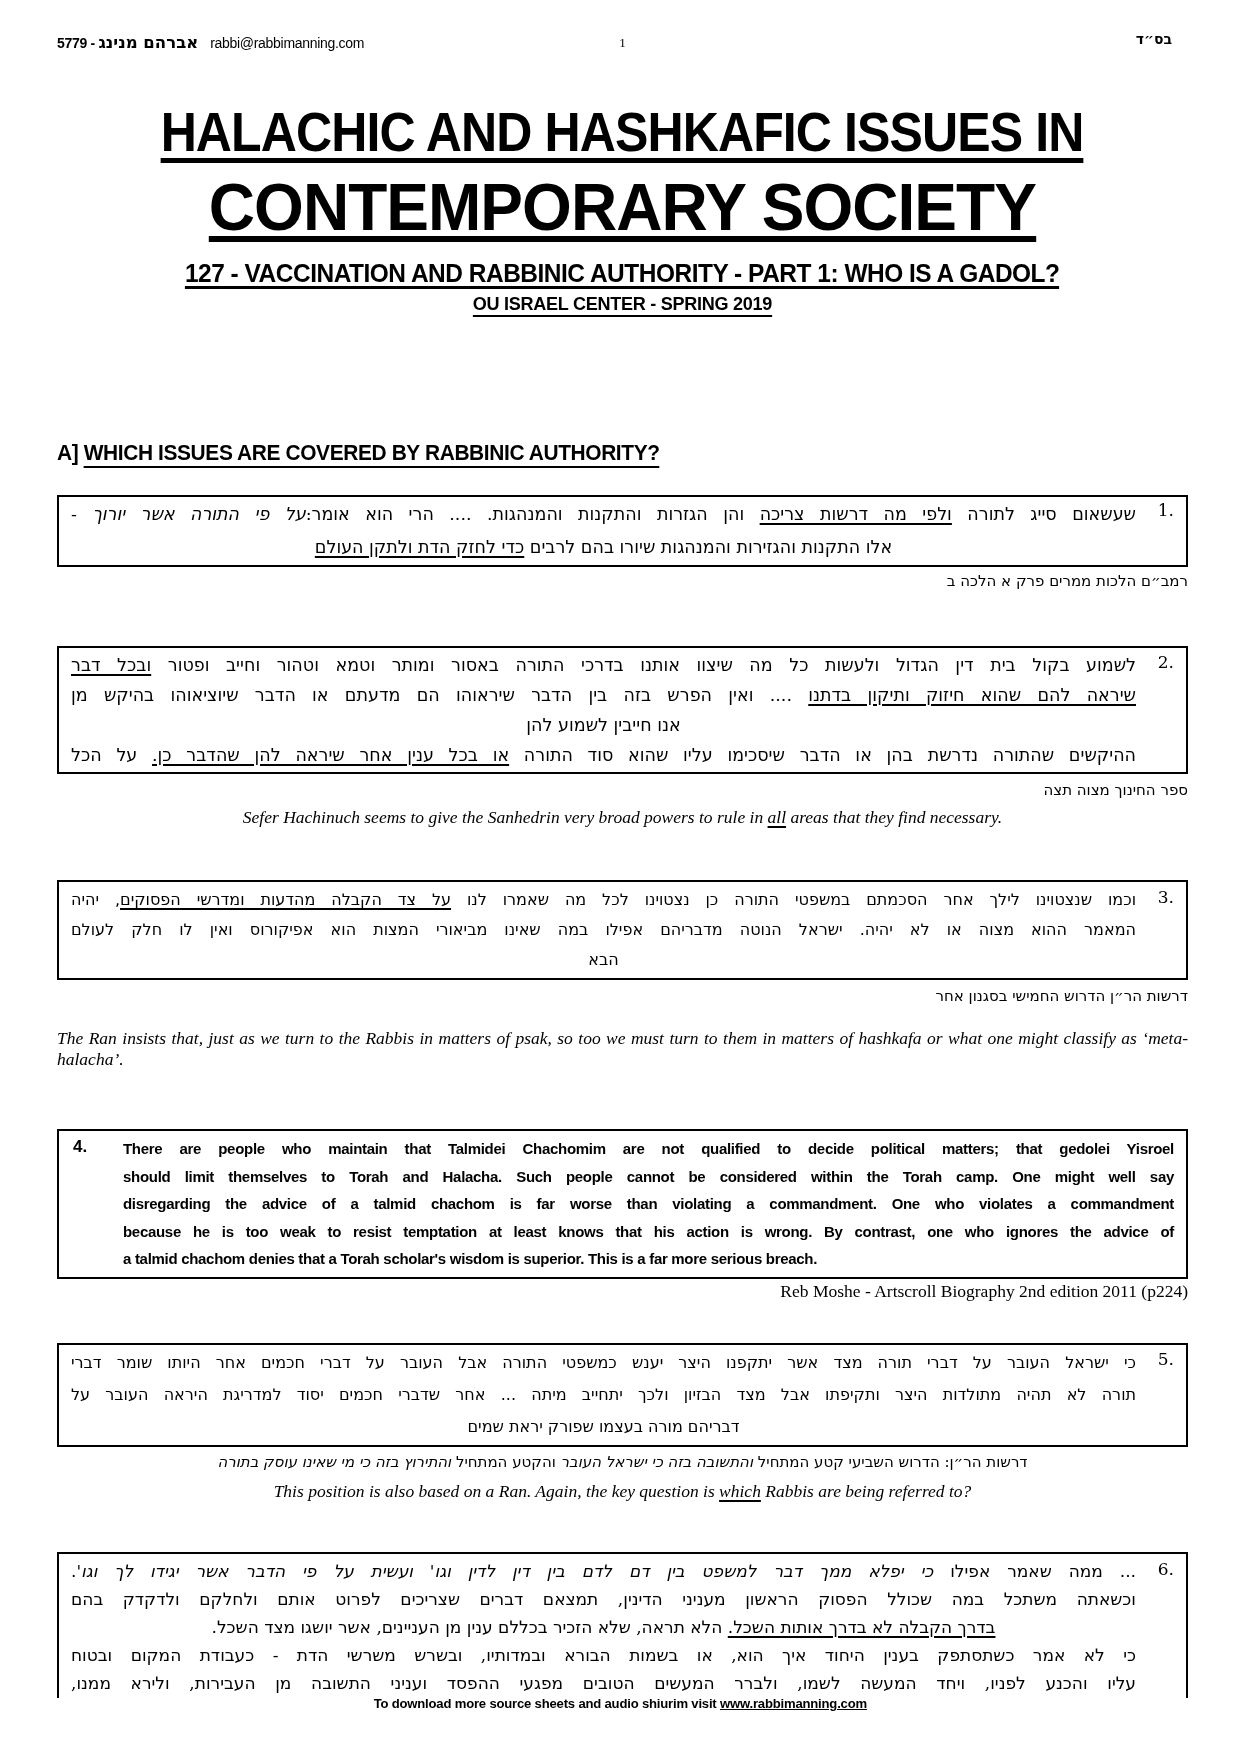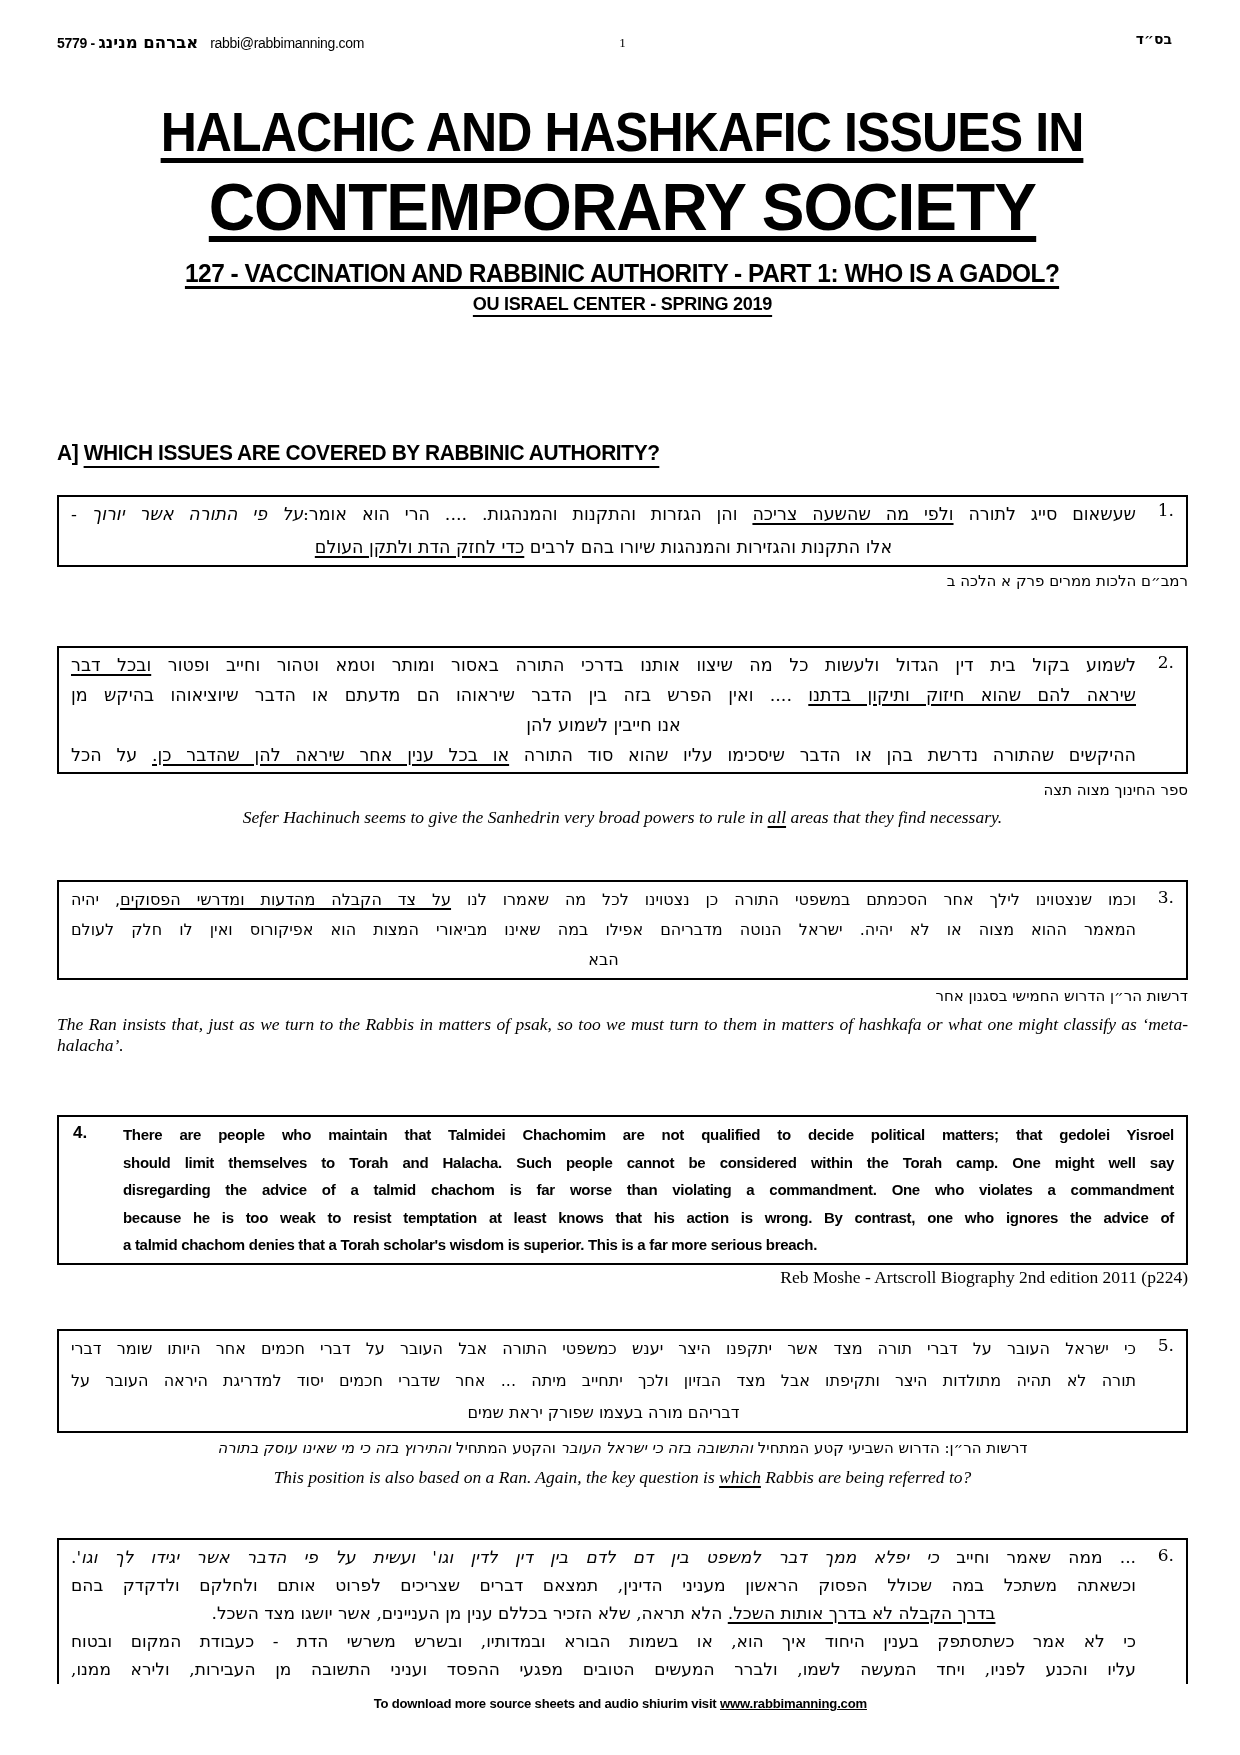--- a/index.html
+++ b/index.html
@@ -98,21 +98,21 @@
 
     <div class="secA">
       <span class="sqL"><span>A] </span><span class="underlined">WHICH ISSUES ARE COVERED BY RABBINIC AUTHORITY?</span></span>
     </div>
 
     <div id="sources">
         <div class="sblock">
           <div class="sbox rtl" style="margin-top: 28px; padding: 1px 12px;">
             <div class="num">1.</div>
             <div class="stext he" style="font-size: 17.5px; line-height: 33px;">
-              <div class="line"><span>שעשאום סייג לתורה </span><span class="seg-u">ולפי מה שהשעה צריכה</span><span> והן הגזרות והתקנות והמנהגות. .... הרי הוא אומר:</span><span class="seg-i">על פי התורה אשר יורוך</span><span> -</span></div>
+              <div class="line"><span>שעשאום סייג לתורה </span><span class="seg-u">ולפי מה דרשות צריכה</span><span> והן הגזרות והתקנות והמנהגות. .... הרי הוא אומר:</span><span class="seg-i">על פי התורה אשר יורוך</span><span> -</span></div>
               <div class="line c"><span>אלו התקנות והגזירות והמנהגות שיורו בהם לרבים </span><span class="seg-u">כדי לחזק הדת ולתקן העולם</span></div>
             </div>
           </div>
           <div class="attr he" style="margin-top: 5px;"><span class="seg-b">רמב״ם הלכות ממרים פרק א הלכה ב</span></div>
         </div>
         <div class="sblock">
           <div class="sbox rtl" style="margin-top: 56px; padding: 2px 12px;">
             <div class="num">2.</div>
             <div class="stext he" style="font-size: 17.5px; line-height: 30px;">
               <div class="line"><span>לשמוע בקול בית דין הגדול ולעשות כל מה שיצוו אותנו בדרכי התורה באסור ומותר וטמא וטהור וחייב ופטור </span><span class="seg-u">ובכל דבר</span></div>
@@ -127,21 +127,21 @@
         <div class="sblock">
           <div class="sbox rtl" style="margin-top: 52px; padding: 3px 12px;">
             <div class="num">3.</div>
             <div class="stext rashi" style="font-size: 16px; line-height: 30px;">
               <div class="line"><span>וכמו שנצטוינו לילך אחר הסכמתם במשפטי התורה כן נצטוינו לכל מה שאמרו לנו </span><span class="seg-u">על צד הקבלה מהדעות ומדרשי הפסוקים</span><span>, יהיה</span></div>
               <div class="line"><span>המאמר ההוא מצוה או לא יהיה. ישראל הנוטה מדבריהם אפילו במה שאינו מביאורי המצות הוא אפיקורוס ואין לו חלק לעולם</span></div>
               <div class="line c"><span>הבא</span></div>
             </div>
           </div>
           <div class="attr he" style="margin-top: 7px;"><span class="seg-b">דרשות הר״ן הדרוש החמישי בסגנון אחר</span></div>
-          <div class="comm just" style="margin-top: 9px;"><span>The Ran insists that, just as we turn to the Rabbis in matters of psak, so too we must turn to them in matters of hashkafa or what one might classify as ‘meta-halacha’.</span></div>
+          <div class="comm just" style="margin-top: 23px;"><span>The Ran insists that, just as we turn to the Rabbis in matters of psak, so too we must turn to them in matters of hashkafa or what one might classify as ‘meta-halacha’.</span></div>
         </div>
         <div class="sblock">
           <div class="sbox ltr" style="margin-top: 59px; padding: 4px 12px;">
             <div class="num">4.</div>
             <div class="stext en" style="font-size: 15px; line-height: 27.5px;">
               <div class="line"><span>There are people who maintain that Talmidei Chachomim are not qualified to decide political matters; that gedolei Yisroel</span></div>
               <div class="line"><span>should limit themselves to Torah and Halacha.  Such people cannot be considered within the Torah camp.  One might well say</span></div>
               <div class="line"><span>disregarding the advice of a talmid chachom is far worse than violating a commandment.  One who violates a commandment</span></div>
               <div class="line"><span>because he is too weak to resist temptation at least knows that his action is wrong.  By contrast, one who ignores the advice of</span></div>
               <div class="line l"><span>a talmid chachom denies that a Torah scholar's wisdom is superior.  This is a far more serious breach.</span></div>
@@ -158,21 +158,21 @@
               <div class="line c"><span>דבריהם מורה בעצמו שפורק יראת שמים</span></div>
             </div>
           </div>
           <div class="attr he center" style="margin-top: 6px;"><span class="seg-b">דרשות הר״ן: הדרוש השביעי קטע המתחיל </span><span class="seg-i seg-b">והתשובה בזה כי ישראל העובר</span><span class="seg-b"> והקטע המתחיל </span><span class="seg-i seg-b">והתירוץ בזה כי מי שאינו עוסק בתורה</span></div>
           <div class="comm center" style="margin-top: 10px;"><span>This position is also based on a Ran.  Again, the key question is </span><span class="seg-u">which</span><span> Rabbis are being referred to?</span></div>
         </div>
         <div class="sblock">
           <div class="sbox rtl clip" style="margin-top: 50px; padding: 3px 12px; height: 146px;">
             <div class="num">6.</div>
             <div class="stext he" style="font-size: 17px; line-height: 28px;">
-              <div class="line"><span>... ממה שאמר וחייב </span><span class="seg-i">כי יפלא ממך דבר למשפט בין דם לדם בין דין לדין וגו' ועשית על פי הדבר אשר יגידו לך וגו'</span><span>.</span></div>
+              <div class="line"><span>... ממה שאמר אפילו </span><span class="seg-i">כי יפלא ממך דבר למשפט בין דם לדם בין דין לדין וגו' ועשית על פי הדבר אשר יגידו לך וגו'</span><span>.</span></div>
               <div class="line"><span>וכשאתה משתכל במה שכולל הפסוק הראשון מעניני הדינין, תמצאם דברים שצריכים לפרוט אותם ולחלקם ולדקדק בהם</span></div>
               <div class="line c"><span class="seg-u">בדרך הקבלה לא בדרך אותות השכל.</span><span> הלא תראה, שלא הזכיר בכללם ענין מן העניינים, אשר יושגו מצד השכל.</span></div>
               <div class="line"><span>כי לא אמר כשתסתפק בענין היחוד איך הוא, או בשמות הבורא ובמדותיו, ובשרש משרשי הדת - כעבודת המקום ובטוח</span></div>
               <div class="line"><span>עליו והכנע לפניו, ויחד המעשה לשמו, ולברר המעשים הטובים מפגעי ההפסד ועניני התשובה מן העבירות, ולירא ממנו,</span></div>
             </div>
           </div>
         </div>
       </div>
   </div>
 

